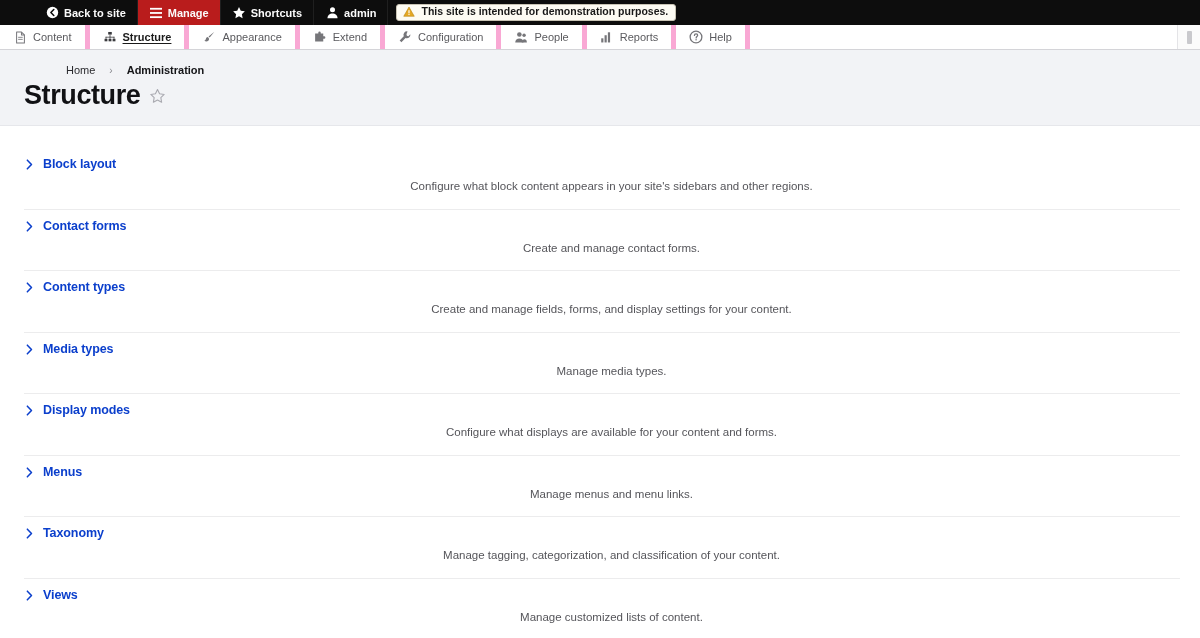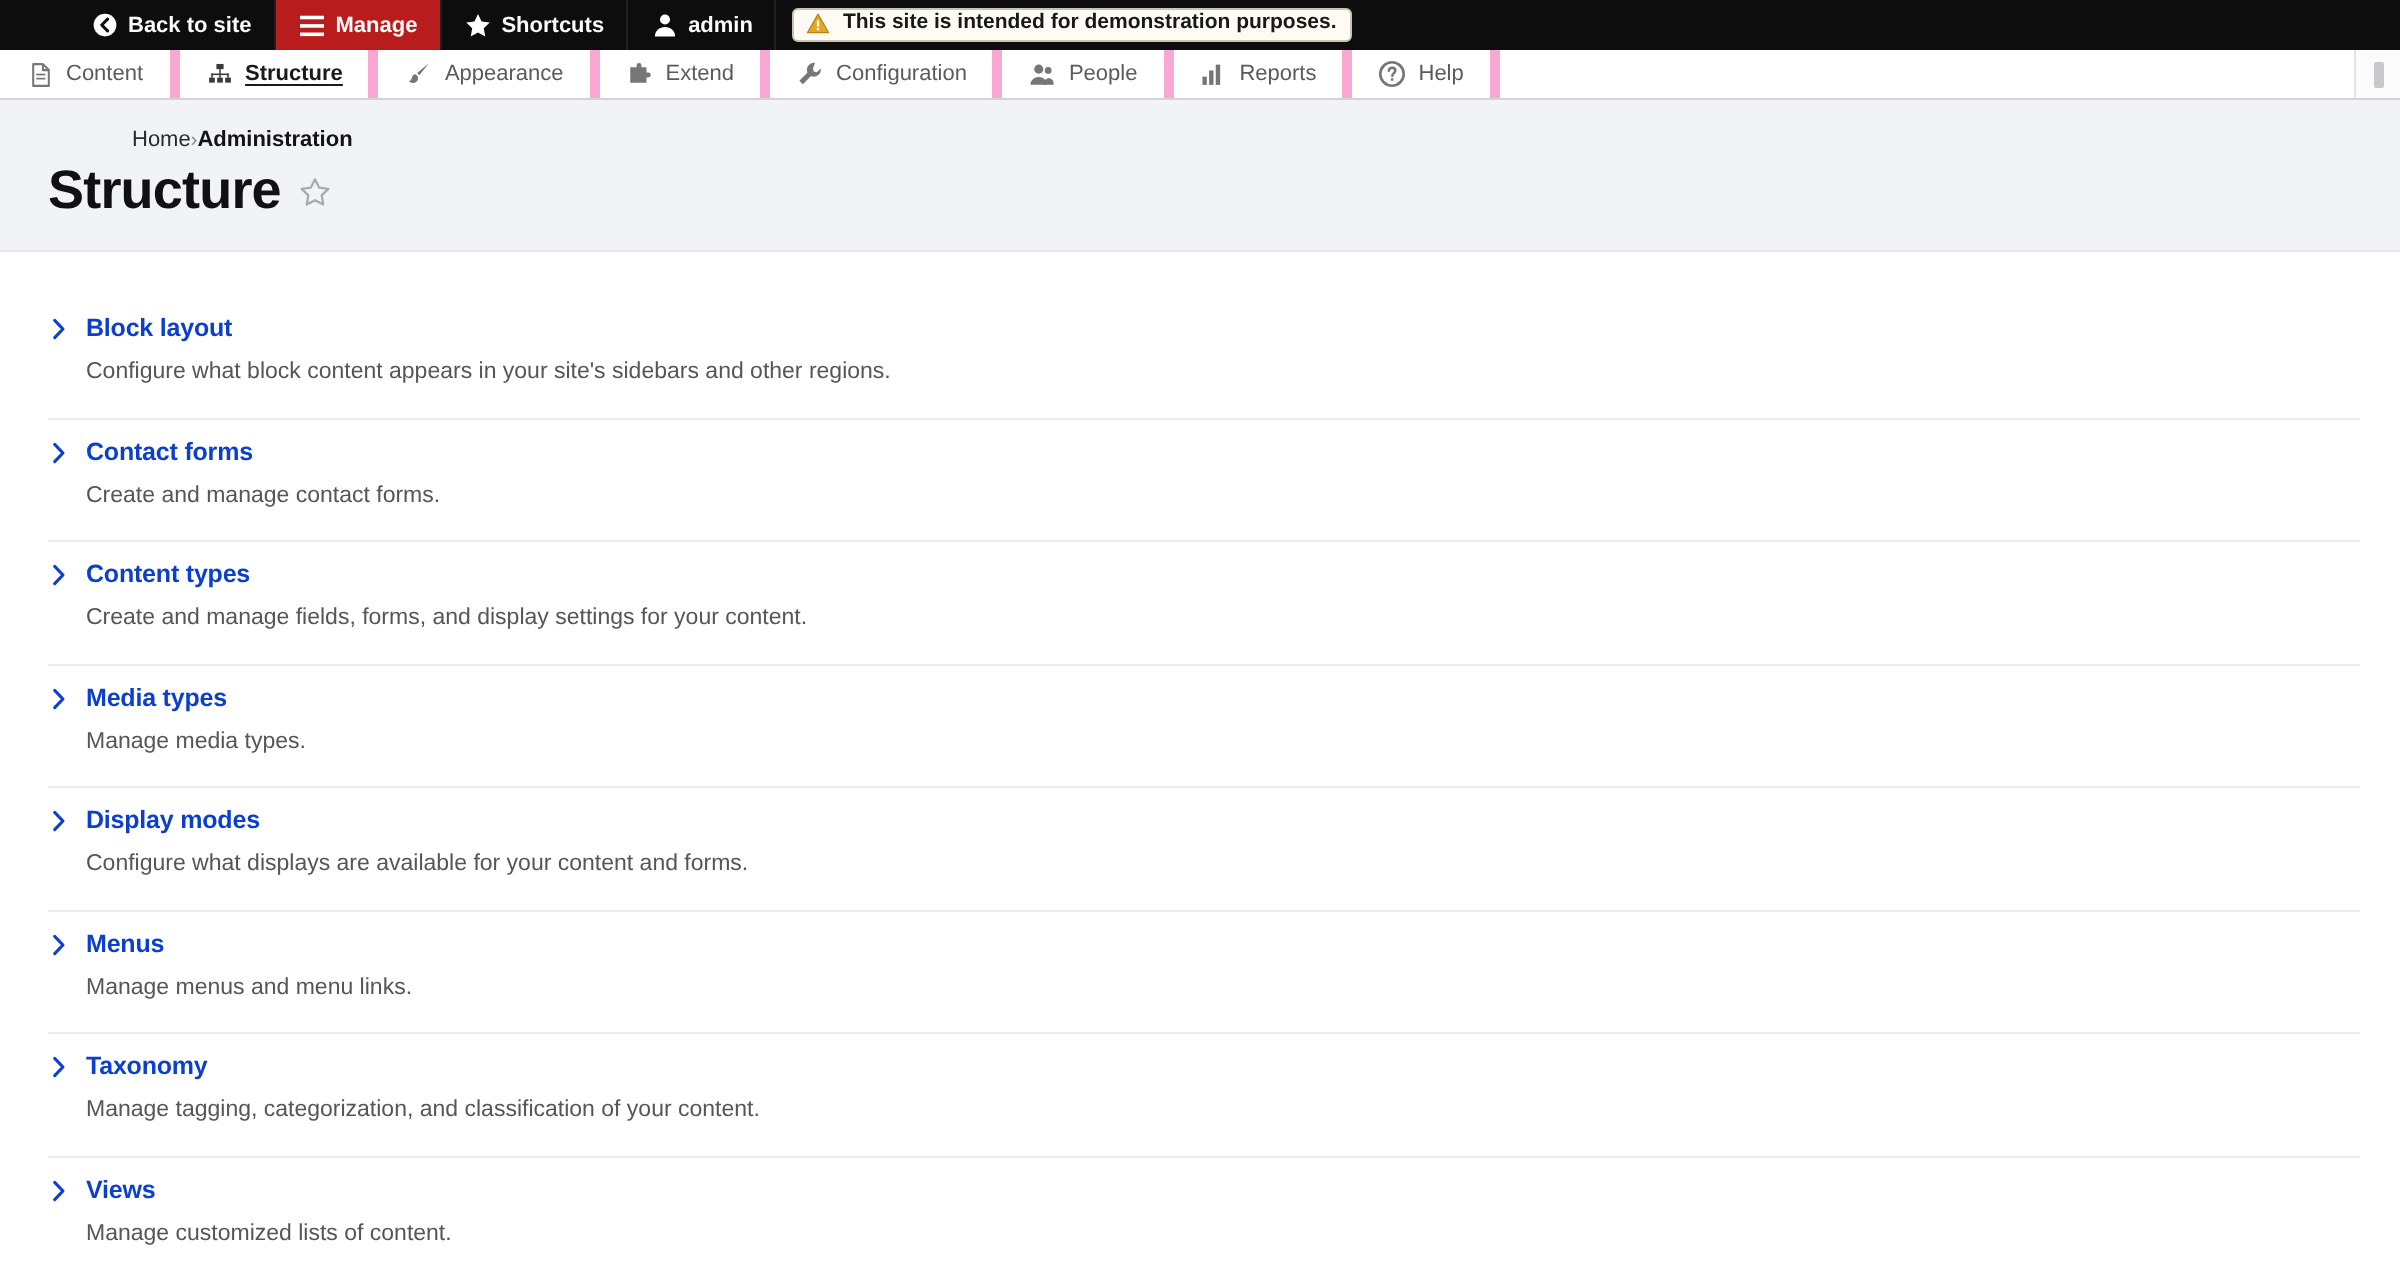--- a/index.html
+++ b/index.html
@@ -119,21 +119,21 @@
 
   
   .page-header {
     background: #f2f3f6;
     border-bottom: 1px solid #e6e7eb;
     padding: 14px 0 16px 24px;
   }
   .breadcrumb {
     display: flex;
     align-items: center;
-    gap: 0;
+    gap: 14px;
     font-size: 11px;
     color: #3c3c41;
     margin-bottom: 5px;
     padding-left: 42px;
   }
   .crumb { cursor: pointer; color: #2a2a2e; }
   .crumb.current { font-weight: bold; color: #141417; }
   .crumb-sep { color: #8a8a90; font-size: 10px; }
 
   .title-row {
@@ -152,21 +152,21 @@
   .star-btn {
     display: inline-flex;
     align-items: center;
     justify-content: center;
     width: 17px; height: 17px;
     cursor: pointer;
     margin-top: 3px;
   }
 
   
-  .main-region { background: #ffffff; padding: 22px 0 0 0; }
+  .main-region { background: #ffffff; padding: 22px 0 0 0; text-align: center; }
   .admin-list { margin: 0; padding: 0; list-style: none; }
   .admin-item {
     border-bottom: 1px solid #ececed;
     margin: 0 20px 0 24px;
     padding: 9px 0 14px 0;
   }
   .admin-item:last-child { border-bottom: none; }
 
   .item-link-row {
     display: flex;

